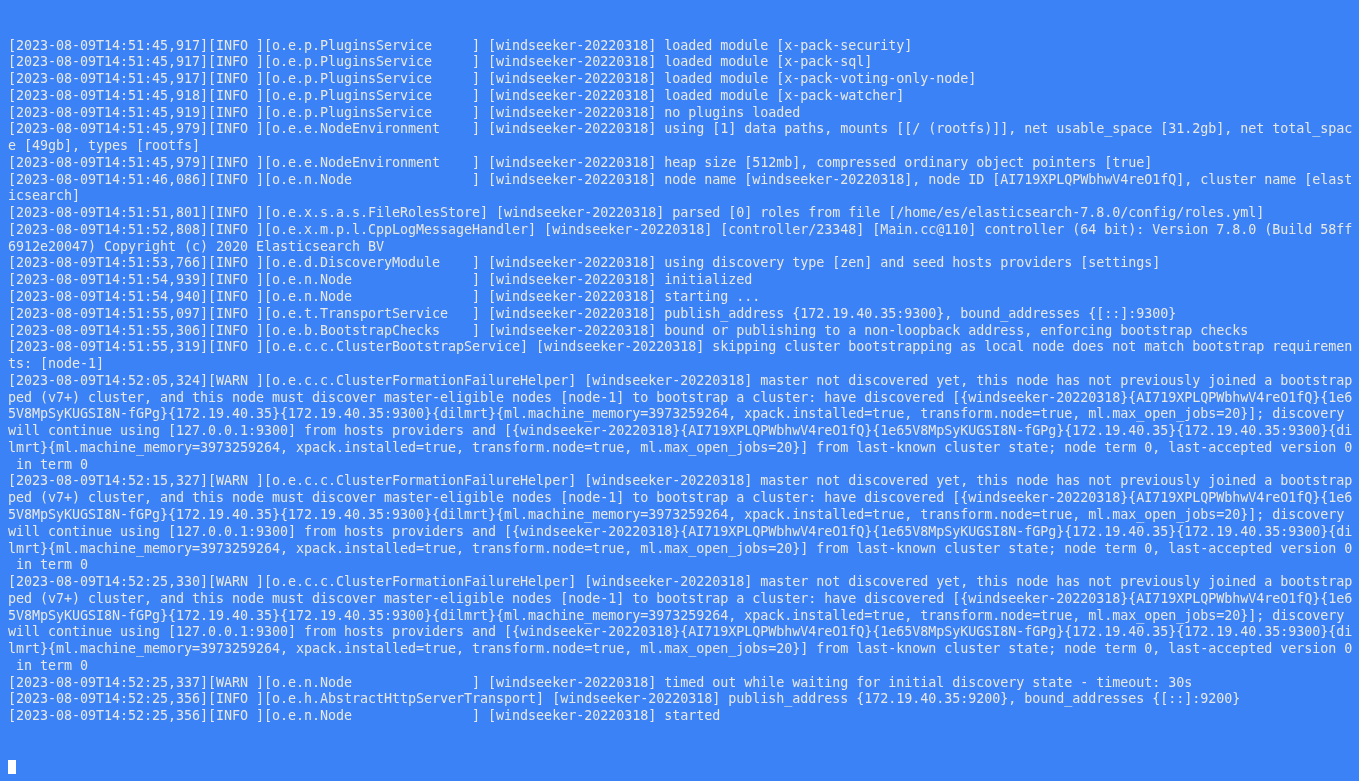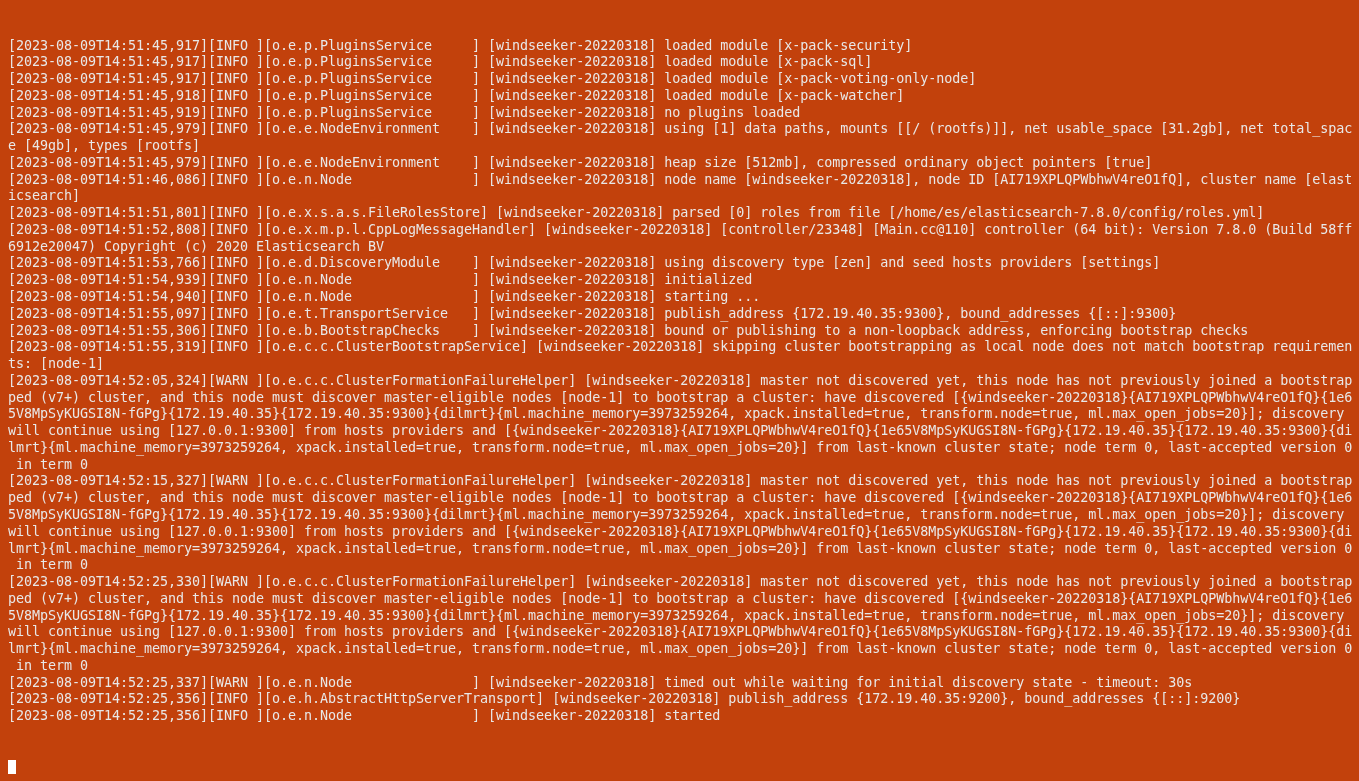--- a/index.html
+++ b/index.html
@@ -9,21 +9,21 @@
   }
   body {
     width: 1359px;
     height: 781px;
     overflow: hidden;
     font-family: "DejaVu Sans Mono", "Liberation Mono", monospace;
   }
   #terminal {
     width: 1359px;
     height: 781px;
-    background: #c2410c;
+    background: #3b82f6;
     color: #e8e8e8;
     padding: 4px 0 0 8px;
     box-sizing: border-box;
     font-family: "DejaVu Sans Mono", "Liberation Mono", monospace;
     font-size: 13.4px;
     line-height: 16.77px;
     letter-spacing: -0.06px;
     white-space: pre;
     position: relative;
   }

